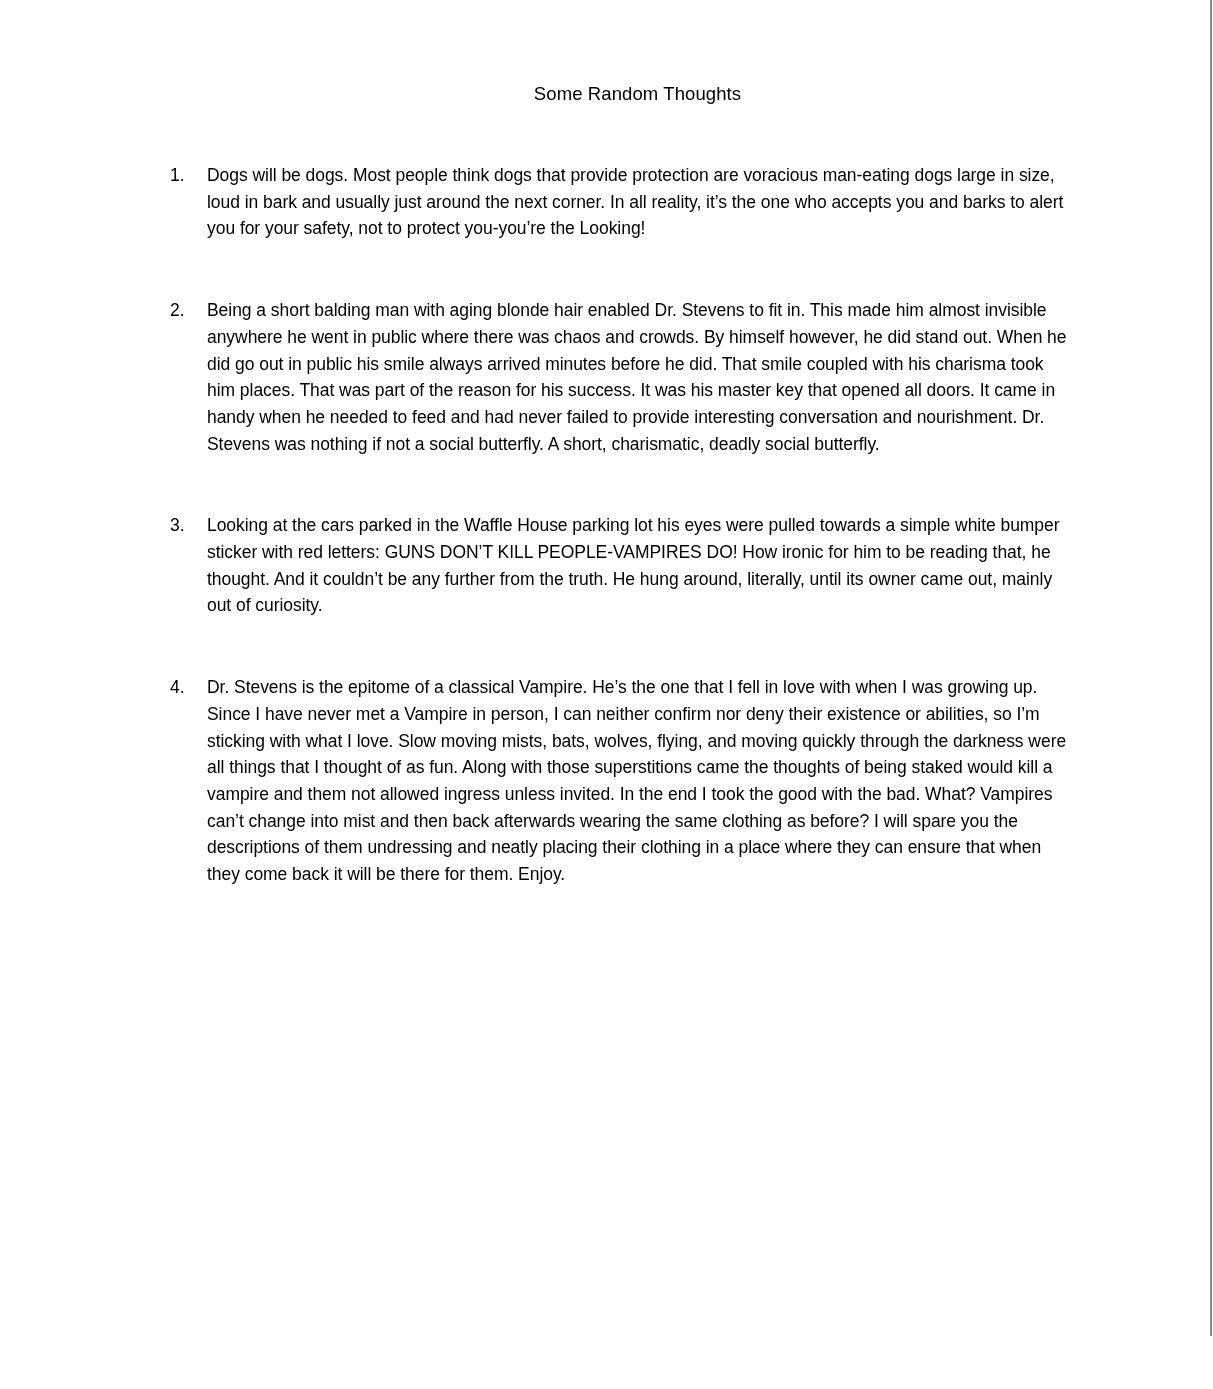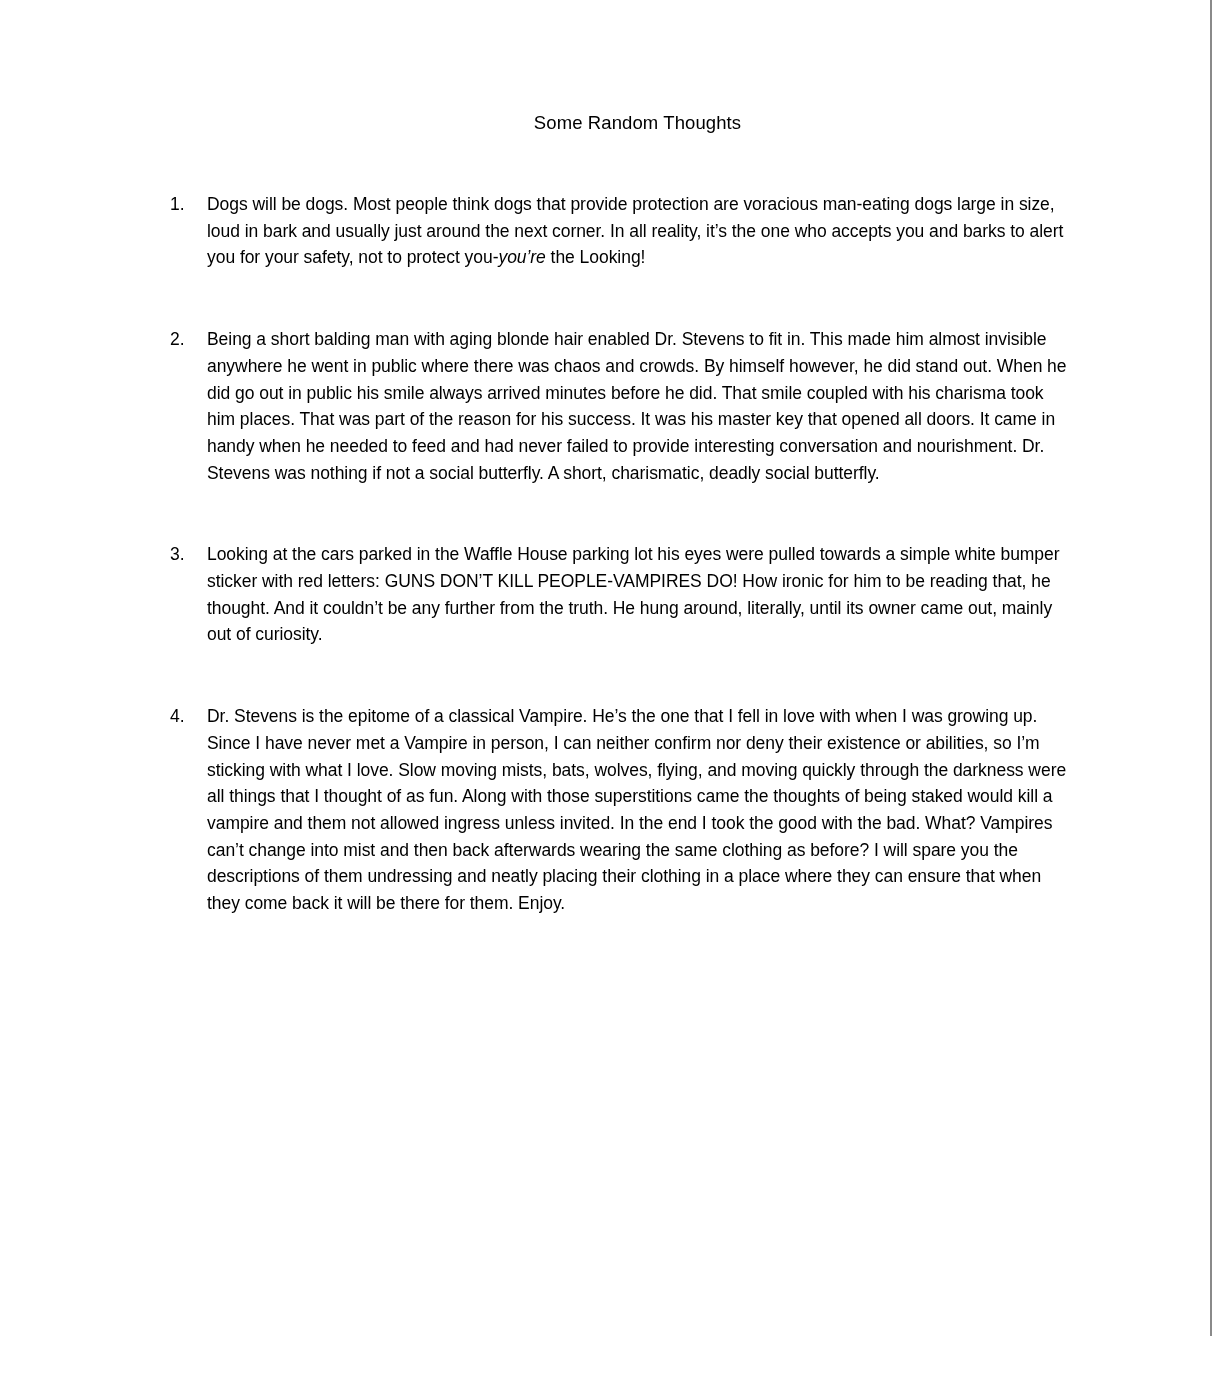--- a/index.html
+++ b/index.html
@@ -11,21 +11,21 @@
     height: 1389px;
     position: relative;
     overflow: hidden;
     font-family: "Liberation Sans", sans-serif;
   }
   .page-content {
     position: absolute;
     left: 170px;
     top: 0;
     width: 935px;
-    padding-top: 109px;
+    padding-top: 80px;
   }
   .doc-title {
     font-size: 18.5px;
     line-height: 27px;
     text-align: center;
     letter-spacing: 0.1px;
   }
   .numbered-list {
     margin: 55px 0 0 0;
     padding: 0;
@@ -41,21 +41,20 @@
     line-height: 26.7px;
   }
   .text-cell {
     flex: 0 0 862px;
     max-width: 862px;
     font-size: 17.5px;
     line-height: 26.7px;
     letter-spacing: -0.05px;
   }
   .run-italic {
-    font-style: italic;
     text-align: right;
   }
   .page-edge-line {
     position: absolute;
     left: 1210px;
     top: 0;
     width: 2px;
     height: 1336px;
   }
 </style>

